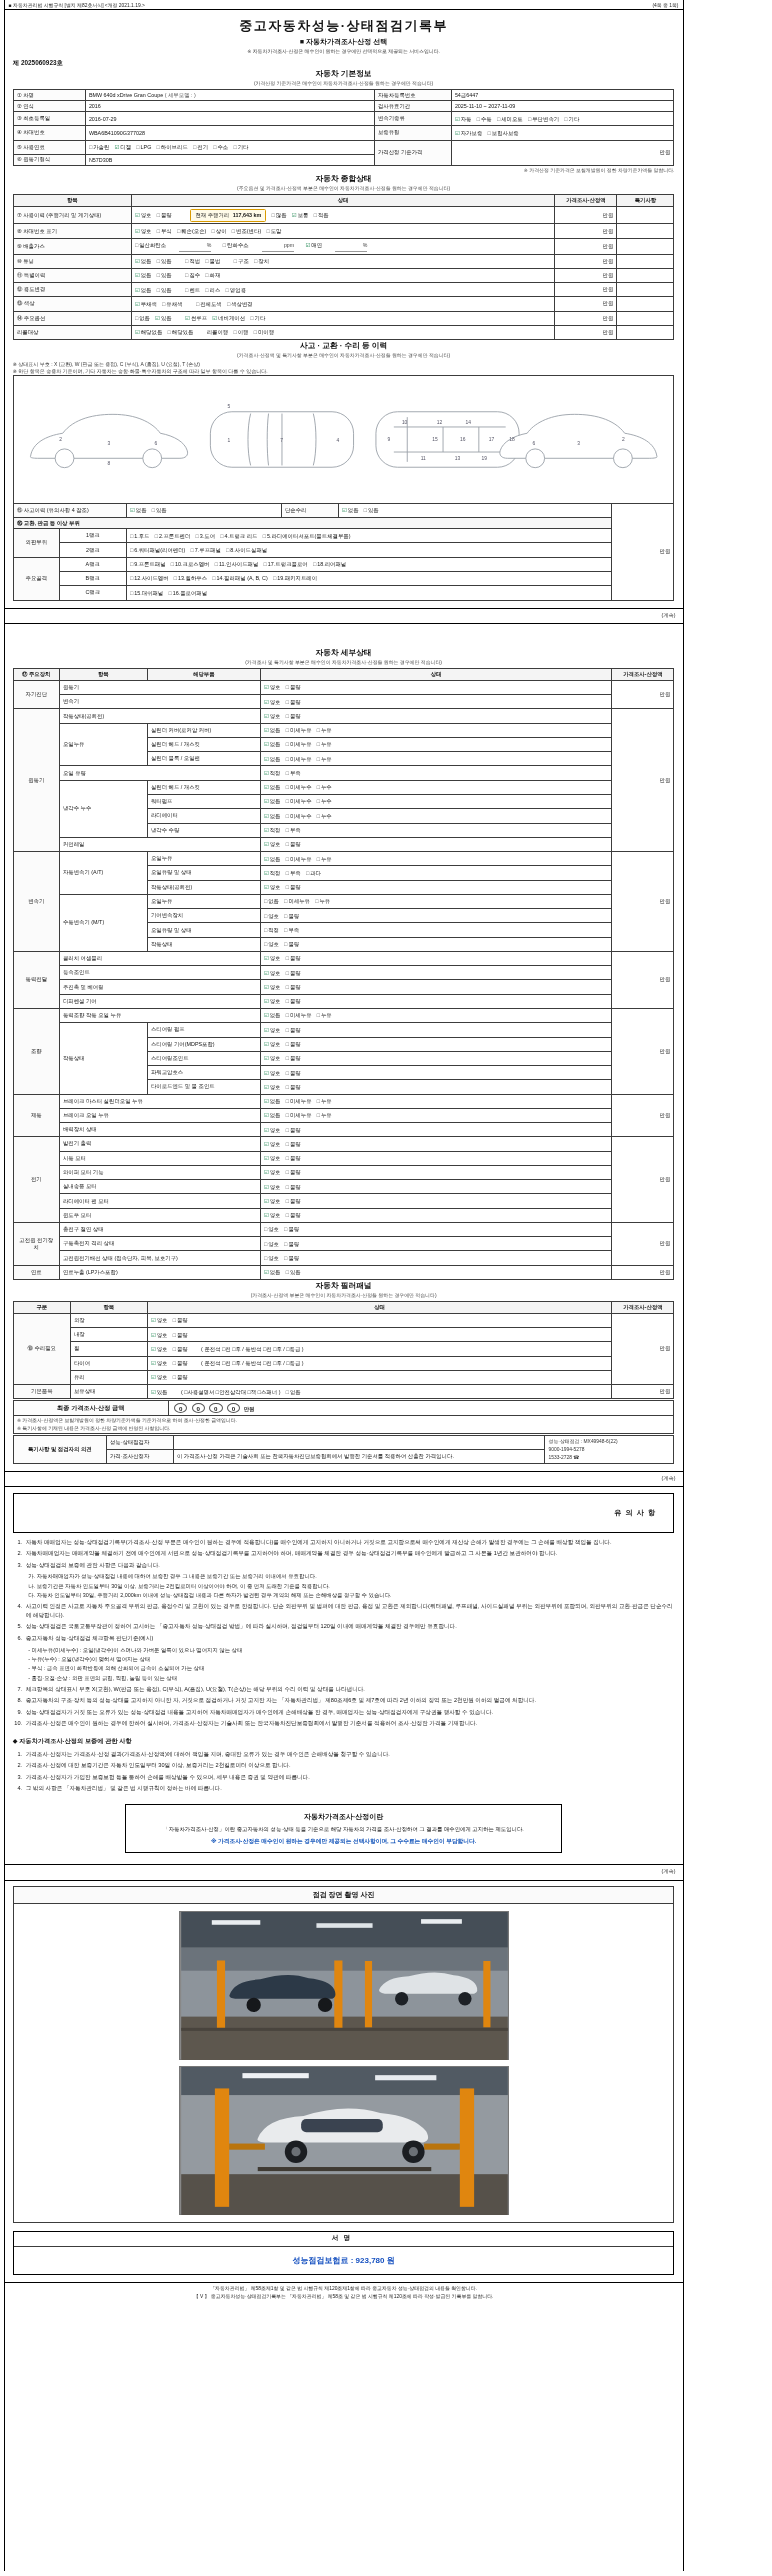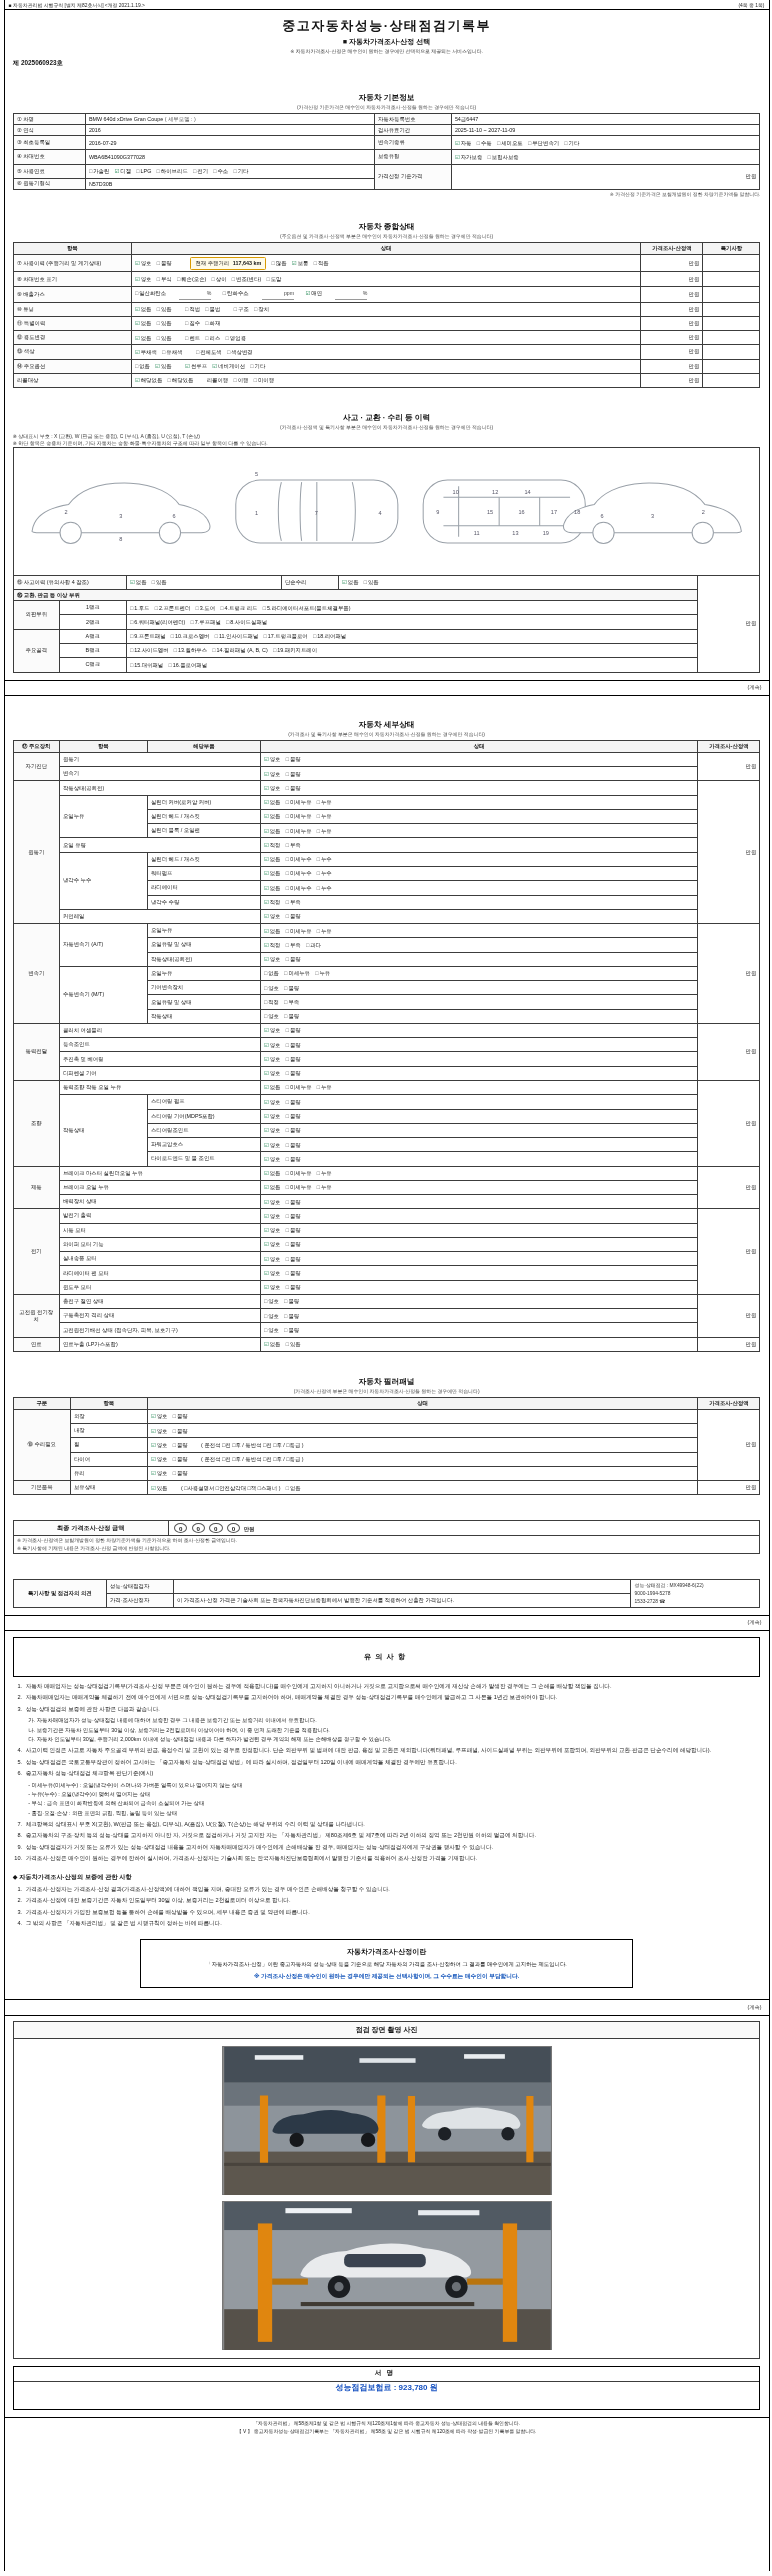--- a/index.html
+++ b/index.html
@@ -1,27 +1,27 @@
 <!DOCTYPE html>
 <html style="font-size:8.2px"><head>
 <meta charset="utf-8">
 <style>
 *{box-sizing:border-box}
 html,body{margin:0;padding:0}
 body{width:773px;background:#fff;color:#141414;font-family:"Liberation Sans","DejaVu Sans",sans-serif}
-.sheet{width:766px;margin:0 3.6px;border-left:1px solid #000;border-right:1px solid #000;padding-bottom:4.1px;min-height:2571px}
+.sheet{width:680px;margin:0 3.6px;border-left:1px solid #000;border-right:1px solid #000;padding-bottom:4.1px;min-height:2571px}
 .topline{display:flex;justify-content:space-between;font-size:4.9px;color:#222;padding:1.5px 4.1px}
 .page{border-top:1px solid #000;border-bottom:1px solid #000;padding:5.2px 8.2px 7.2px;margin-bottom:2.1px}
 .cont{text-align:right;font-size:5.2px;color:#222;padding:1px 7.2px 4.1px}
 .titleblk{text-align:center;margin:2.1px 0 1px}
 .title{font-size:13px;font-weight:bold;letter-spacing:1.5px}
 .subtitle{font-size:7px;font-weight:bold;margin-top:1.5px}
 .subnote{font-size:4.9px;color:#333;margin-top:1.5px}
 .docno{font-size:6.4px;font-weight:bold;margin:5.2px 0 1px}
-.sec{margin-top:25px}
+.sec{margin-top:1px}
 .sec-title{text-align:center;font-weight:bold;font-size:7.7px}
 .sec-note{text-align:center;font-size:4.9px;color:#444;margin:1px 0 2.6px}
 table{border-collapse:collapse;width:100%;table-layout:fixed}
 td,th{border:0.5px solid #3c3c3c;font-size:5.4px;padding:1.5px 3.1px;vertical-align:middle;word-break:break-word}
 th{background:#f4f4f4;font-weight:bold;text-align:center;padding:2.1px}
 td.lbl{background:#fcfcfc}
 td.state{line-height:1.9}
 td.price{text-align:right;color:#222;width:62px}
 td.notecell{width:57px}
 td.dev,td.grp{text-align:center;background:#fbfbfb}
@@ -37,36 +37,36 @@
 .units{margin-right:5.2px}
 .unit{display:inline-block;min-width:32px;border-bottom:0.5px solid #9a9a9a;margin-right:6.2px;text-align:right;font-size:5.2px;color:#444}
 .txt{margin-right:5.2px}
 .legend{font-size:5px;color:#333;margin:1px 0}
 .diagram{border:0.5px solid #3c3c3c;border-bottom:none;padding:2.1px 4.1px;background:#fff}
 .diagram svg{display:block;width:100%;height:123px}
 .baseline-note{text-align:right;font-size:4.9px;color:#444;margin-top:1.5px}
 .final td.big{font-weight:bold;font-size:6.2px;text-align:center}
 .digit{display:inline-block;width:13.4px;height:10.3px;border:0.8px solid #555;border-radius:50%;margin:0 2.1px;text-align:center;line-height:10.3px;font-weight:bold;font-size:6.2px}
 .fline{font-size:4.9px;color:#333;line-height:1.5}
-.box-title{border:0.8px solid #000;text-align:center;font-weight:bold;font-size:7.2px;padding:14px;margin-bottom:5.2px;letter-spacing:4.1px}
+.box-title{border:0.8px solid #000;text-align:right;font-weight:bold;font-size:7.2px;padding:14px;margin-bottom:5.2px;letter-spacing:4.1px}
 .nrow{display:flex;gap:3.6px;font-size:5.6px;line-height:1.6;margin:2.6px 0}
 .nno{flex:0 0 9.3px;text-align:right}
 .ntx{flex:1}
 .nsub{margin:1px 0 1px 15.5px;font-size:5.4px;line-height:1.55;color:#222}
 .g-title{font-weight:bold;font-size:6.2px;margin:9.3px 0 3.1px}
 .pricebox{width:66%;margin:11.3px auto 4.1px;border:0.8px solid #000;padding:6.2px 10.3px;text-align:center}
 .pricebox .bt{font-weight:bold;font-size:7px;margin-bottom:3.6px}
 .pricebox .bb{font-size:5.4px;line-height:1.6}
 .pricebox .hl{font-size:5.7px;font-weight:bold;color:#0b4fb8;margin-top:4.1px}
 .photo-head{border:0.5px solid #3c3c3c;text-align:center;font-weight:bold;font-size:7px;padding:3.1px;background:#fafafa}
 .photo-wrap{display:flex;flex-direction:column;align-items:center;gap:6.2px;padding:7.2px 0;border:0.5px solid #3c3c3c;border-top:none}
 .photo{width:330px;height:149px;border:0.5px solid #777;background:#888}
 .sign-sec{margin-top:7.2px;border:0.8px solid #000}
 .sign-head{border-bottom:0.5px solid #3c3c3c;text-align:center;font-weight:bold;font-size:6.7px;padding:2.6px;letter-spacing:5.2px}
-.sign-body{height:27px;display:flex;justify-content:center}
+.sign-body{height:27px;display:flex;align-items:center;justify-content:center}
 .insurance{color:#1550c0;font-weight:bold;font-size:8px}
 .footer{text-align:center;font-size:4.9px;color:#222;margin:1.5px 0}
 </style>
 </head>
 <body>
 
 <div class="sheet">
 
   <div class="topline">
     <span>■ 자동차관리법 시행규칙 [별지 제82호서식] &lt;개정 2021.1.19.&gt;</span>

